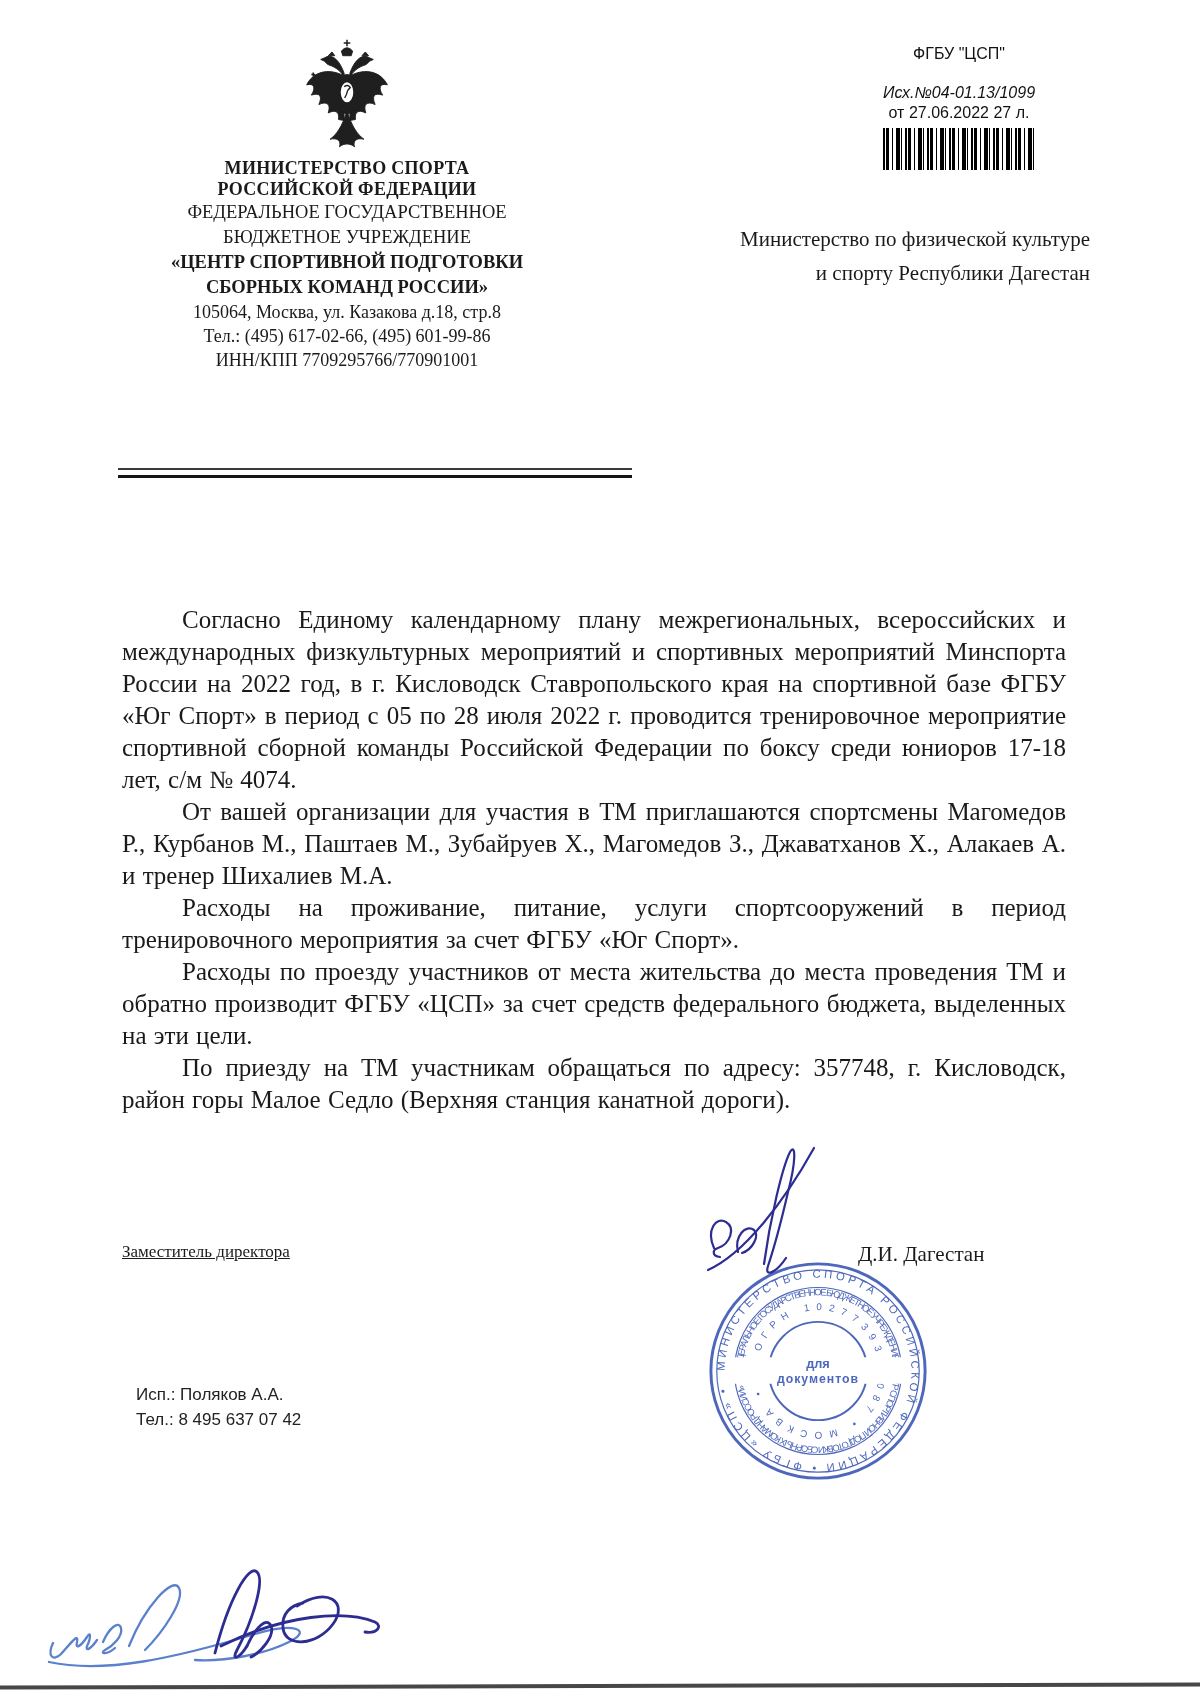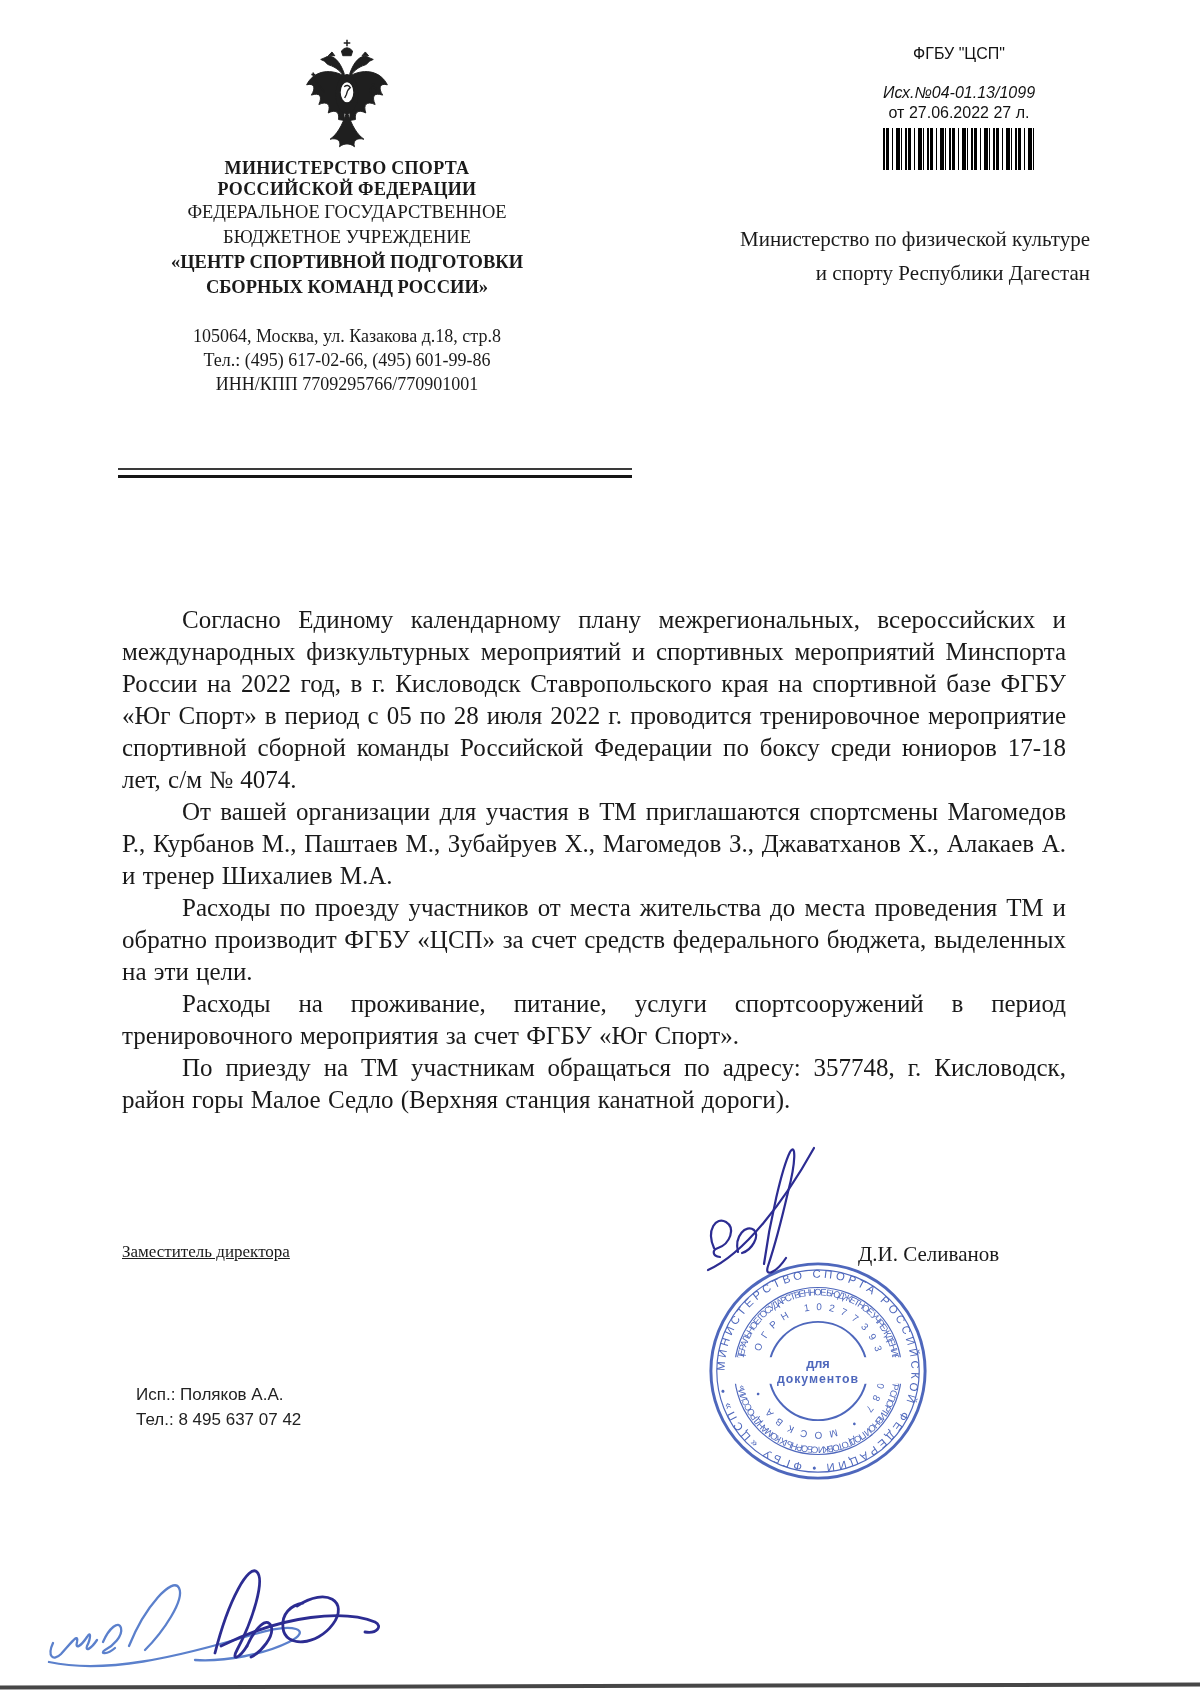--- a/index.html
+++ b/index.html
@@ -5,21 +5,21 @@
   html,body{margin:0;padding:0;background:#ffffff;}
   .page{position:relative;width:1200px;height:1697px;background:#fff;overflow:hidden;
         font-family:"Liberation Serif","DejaVu Serif",serif;color:#1a1a1a;}
 
   
   .left-head{position:absolute;left:112px;top:30px;width:470px;text-align:center;}
   .emblem{width:96px;height:122px;margin:6px auto 0;display:block;}
   .ministry{font-weight:bold;font-size:18px;line-height:21px;letter-spacing:.3px;}
   .orgtype{font-size:18.5px;line-height:25px;}
   .orgname{font-weight:bold;}
-  .contact{font-size:18px;line-height:24px;margin-top:24px;}
+  .contact{font-size:18px;line-height:24px;}
   .contact a{color:inherit;text-decoration:underline;cursor:pointer;}
   .rule{position:absolute;left:118px;top:468px;width:514px;height:5px;
         border-top:2px solid #3a3a3a;border-bottom:3px solid #161616;}
 
   
   .regstamp{position:absolute;left:828px;top:44px;width:262px;text-align:center;
             font-family:"Liberation Sans","DejaVu Sans",sans-serif;font-size:16px;
             line-height:20px;color:#121212;}
   .regstamp .num{font-style:italic;margin-top:19px;}
   .barcode{width:152px;height:42px;margin:5px auto 0;
@@ -107,27 +107,27 @@
   </div>
 
   <div class="recipient">
     <div>Министерство по физической культуре</div>
     <div>и спорту Республики Дагестан</div>
   </div>
 
   <div class="body-text">
     <p>Согласно Единому календарному плану межрегиональных, всероссийских и международных физкультурных мероприятий и спортивных мероприятий Минспорта России на 2022 год, в г. Кисловодск Ставропольского края на спортивной базе ФГБУ «Юг Спорт» в период с 05 по 28 июля 2022 г. проводится тренировочное мероприятие спортивной сборной команды Российской Федерации по боксу среди юниоров 17-18 лет, с/м № 4074.</p>
     <p>От вашей организации для участия в ТМ приглашаются спортсмены Магомедов Р., Курбанов М., Паштаев М., Зубайруев Х., Магомедов З., Джаватханов Х., Алакаев А. и тренер Шихалиев М.А.</p>
+    <p>Расходы на проживание, питание, услуги спортсооружений в период тренировочного мероприятия за счет ФГБУ «Юг Спорт».</p>
     <p>Расходы по проезду участников от места жительства до места проведения ТМ и обратно производит ФГБУ «ЦСП» за счет средств федерального бюджета, выделенных на эти цели.</p>
-    <p>Расходы на проживание, питание, услуги спортсооружений в период тренировочного мероприятия за счет ФГБУ «Юг Спорт».</p>
     <p>По приезду на ТМ участникам обращаться по адресу: 357748, г. Кисловодск, район горы Малое Седло (Верхняя станция канатной дороги).</p>
   </div>
 
   <div class="pos-title">Заместитель директора</div>
-  <div class="signer-name">Д.И. Селиванов</div>
+  <div class="signer-name">Д.И. Дагестан</div>
 
   <svg class="seal" viewBox="0 0 230 230">
     <g fill="none" stroke="#3b57b5">
       <circle cx="115" cy="115" r="109" stroke-width="3"></circle>
       <circle cx="115" cy="115" r="103" stroke-width="1.2"></circle>
       <circle cx="115" cy="115" r="85" stroke-width="1.2"></circle>
     </g>
     <defs>
       <path id="sealring1" d="M115,115 m-95,0 a95,95 0 1,1 190,0 a95,95 0 1,1 -190,0"></path>
       <path id="sealring2" d="M115,115 m-77,0 a77,77 0 1,1 154,0 a77,77 0 1,1 -154,0"></path>

